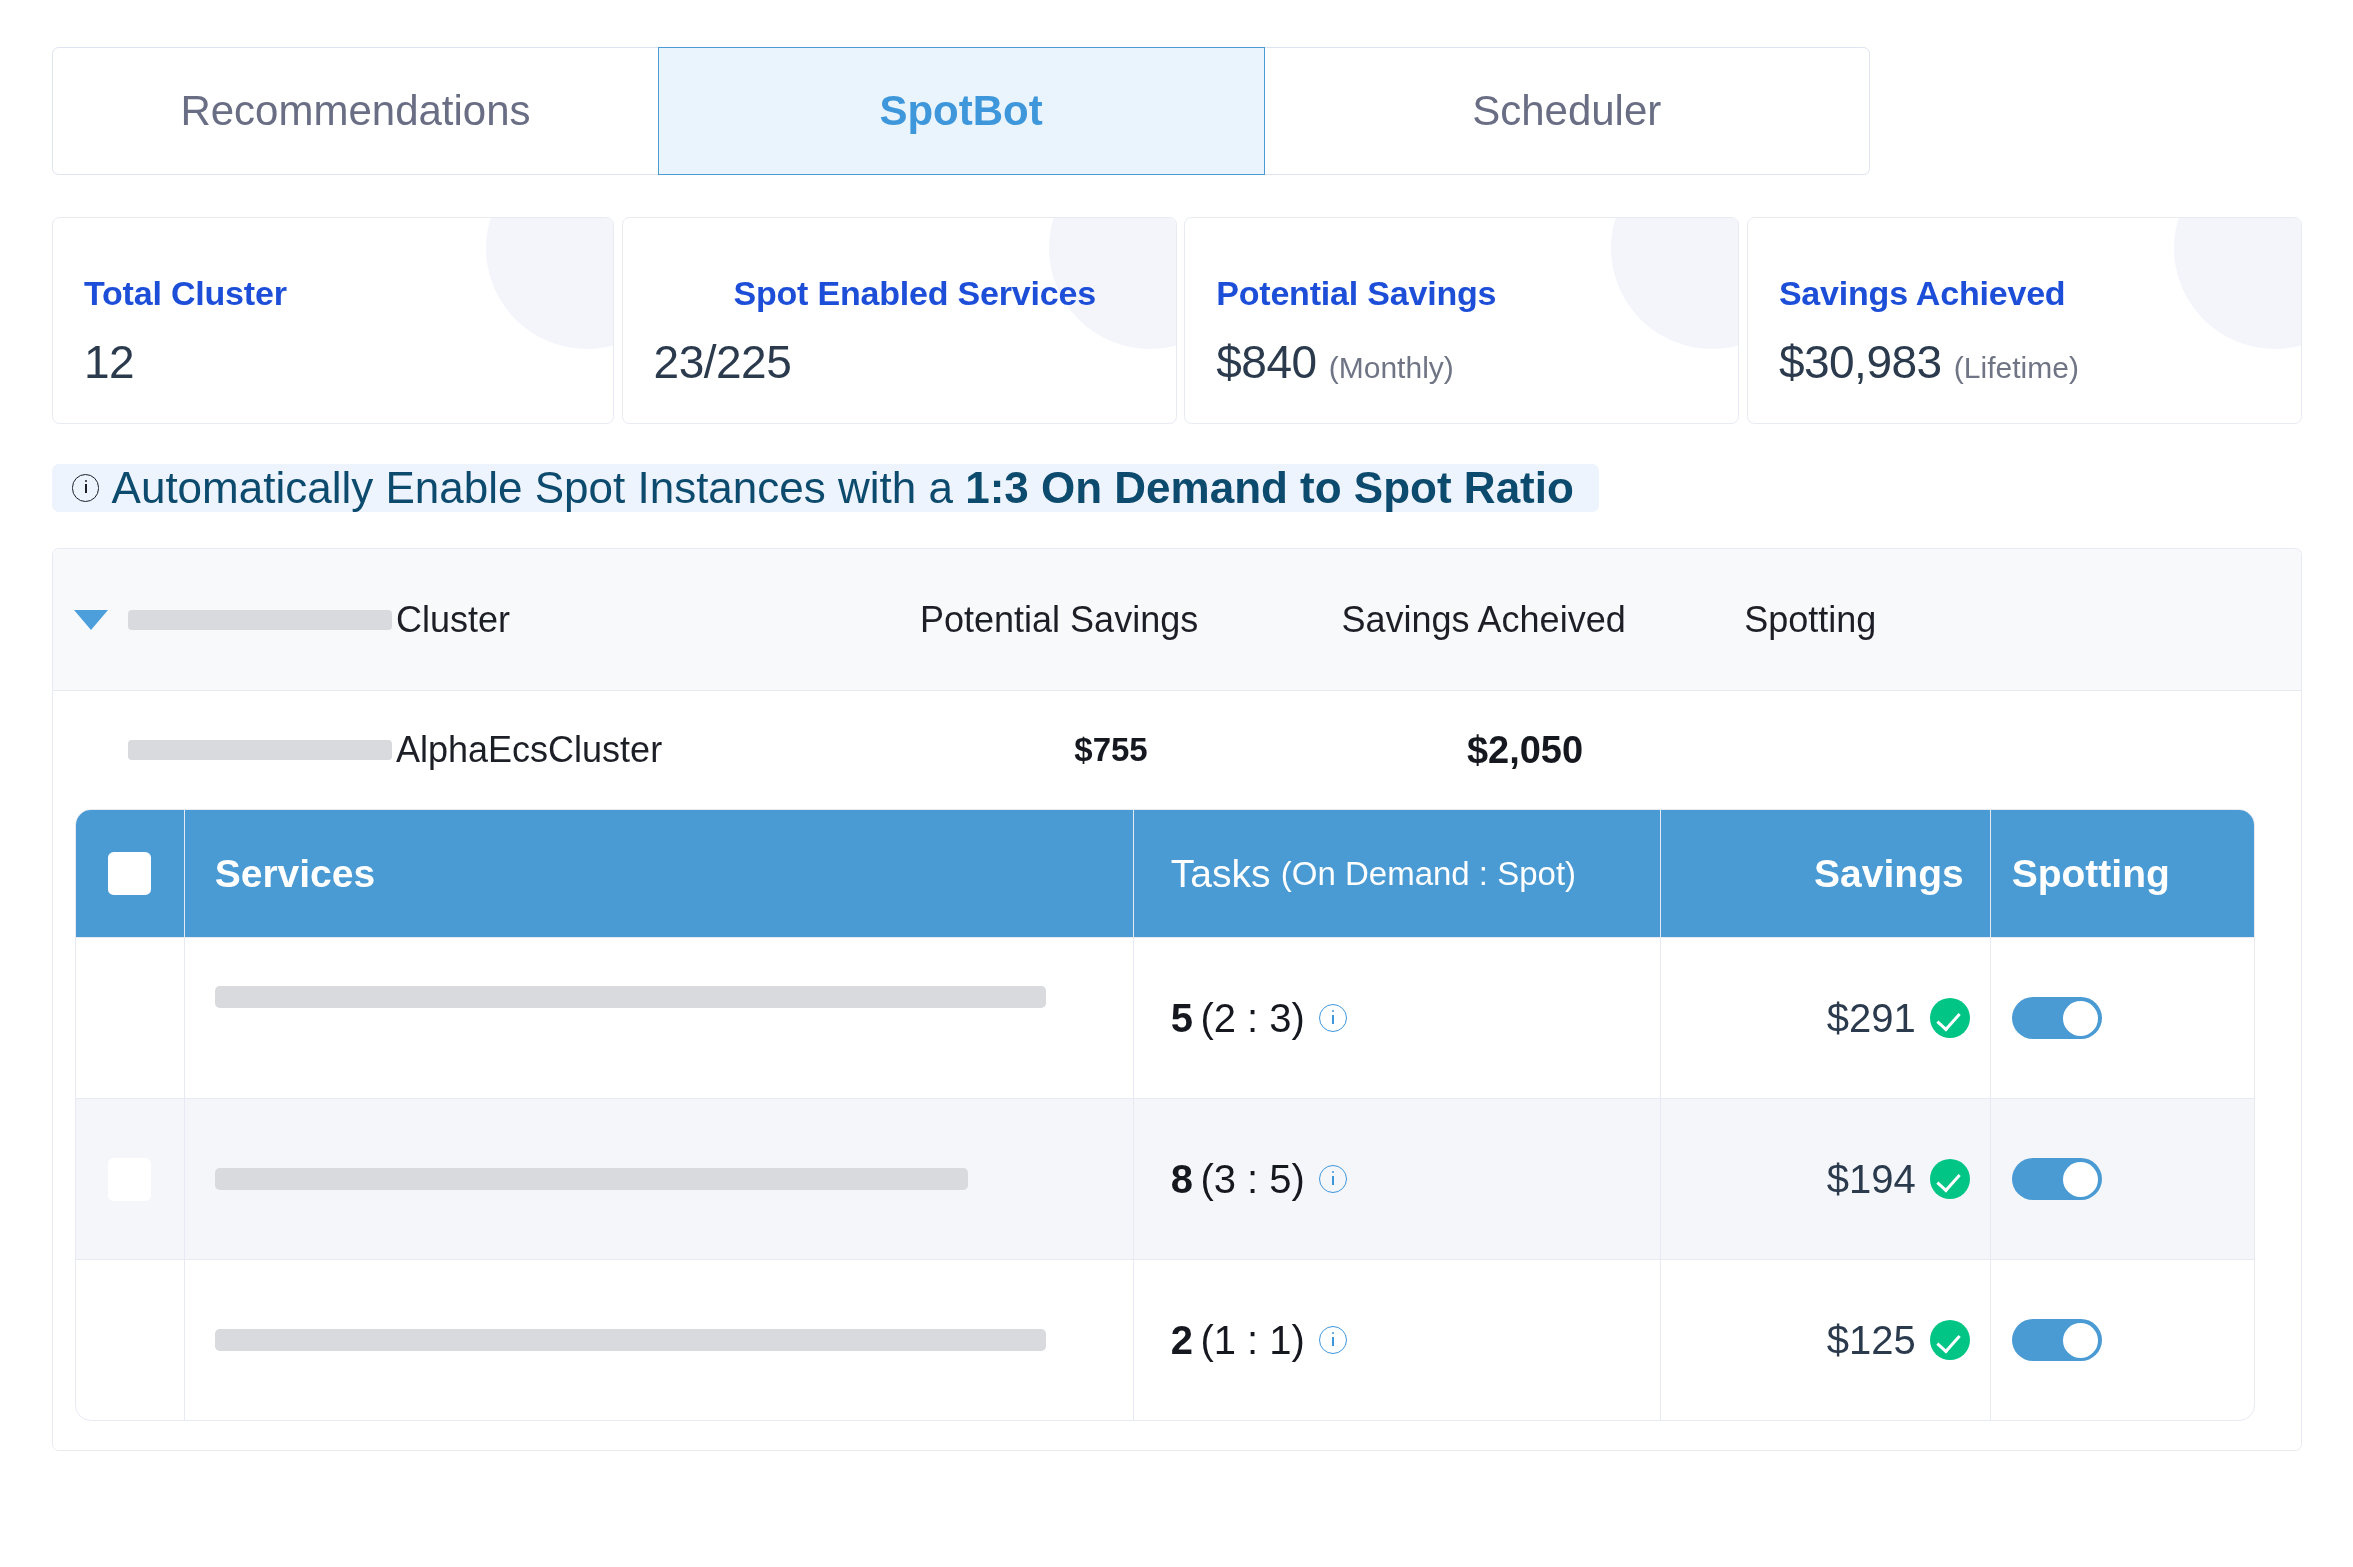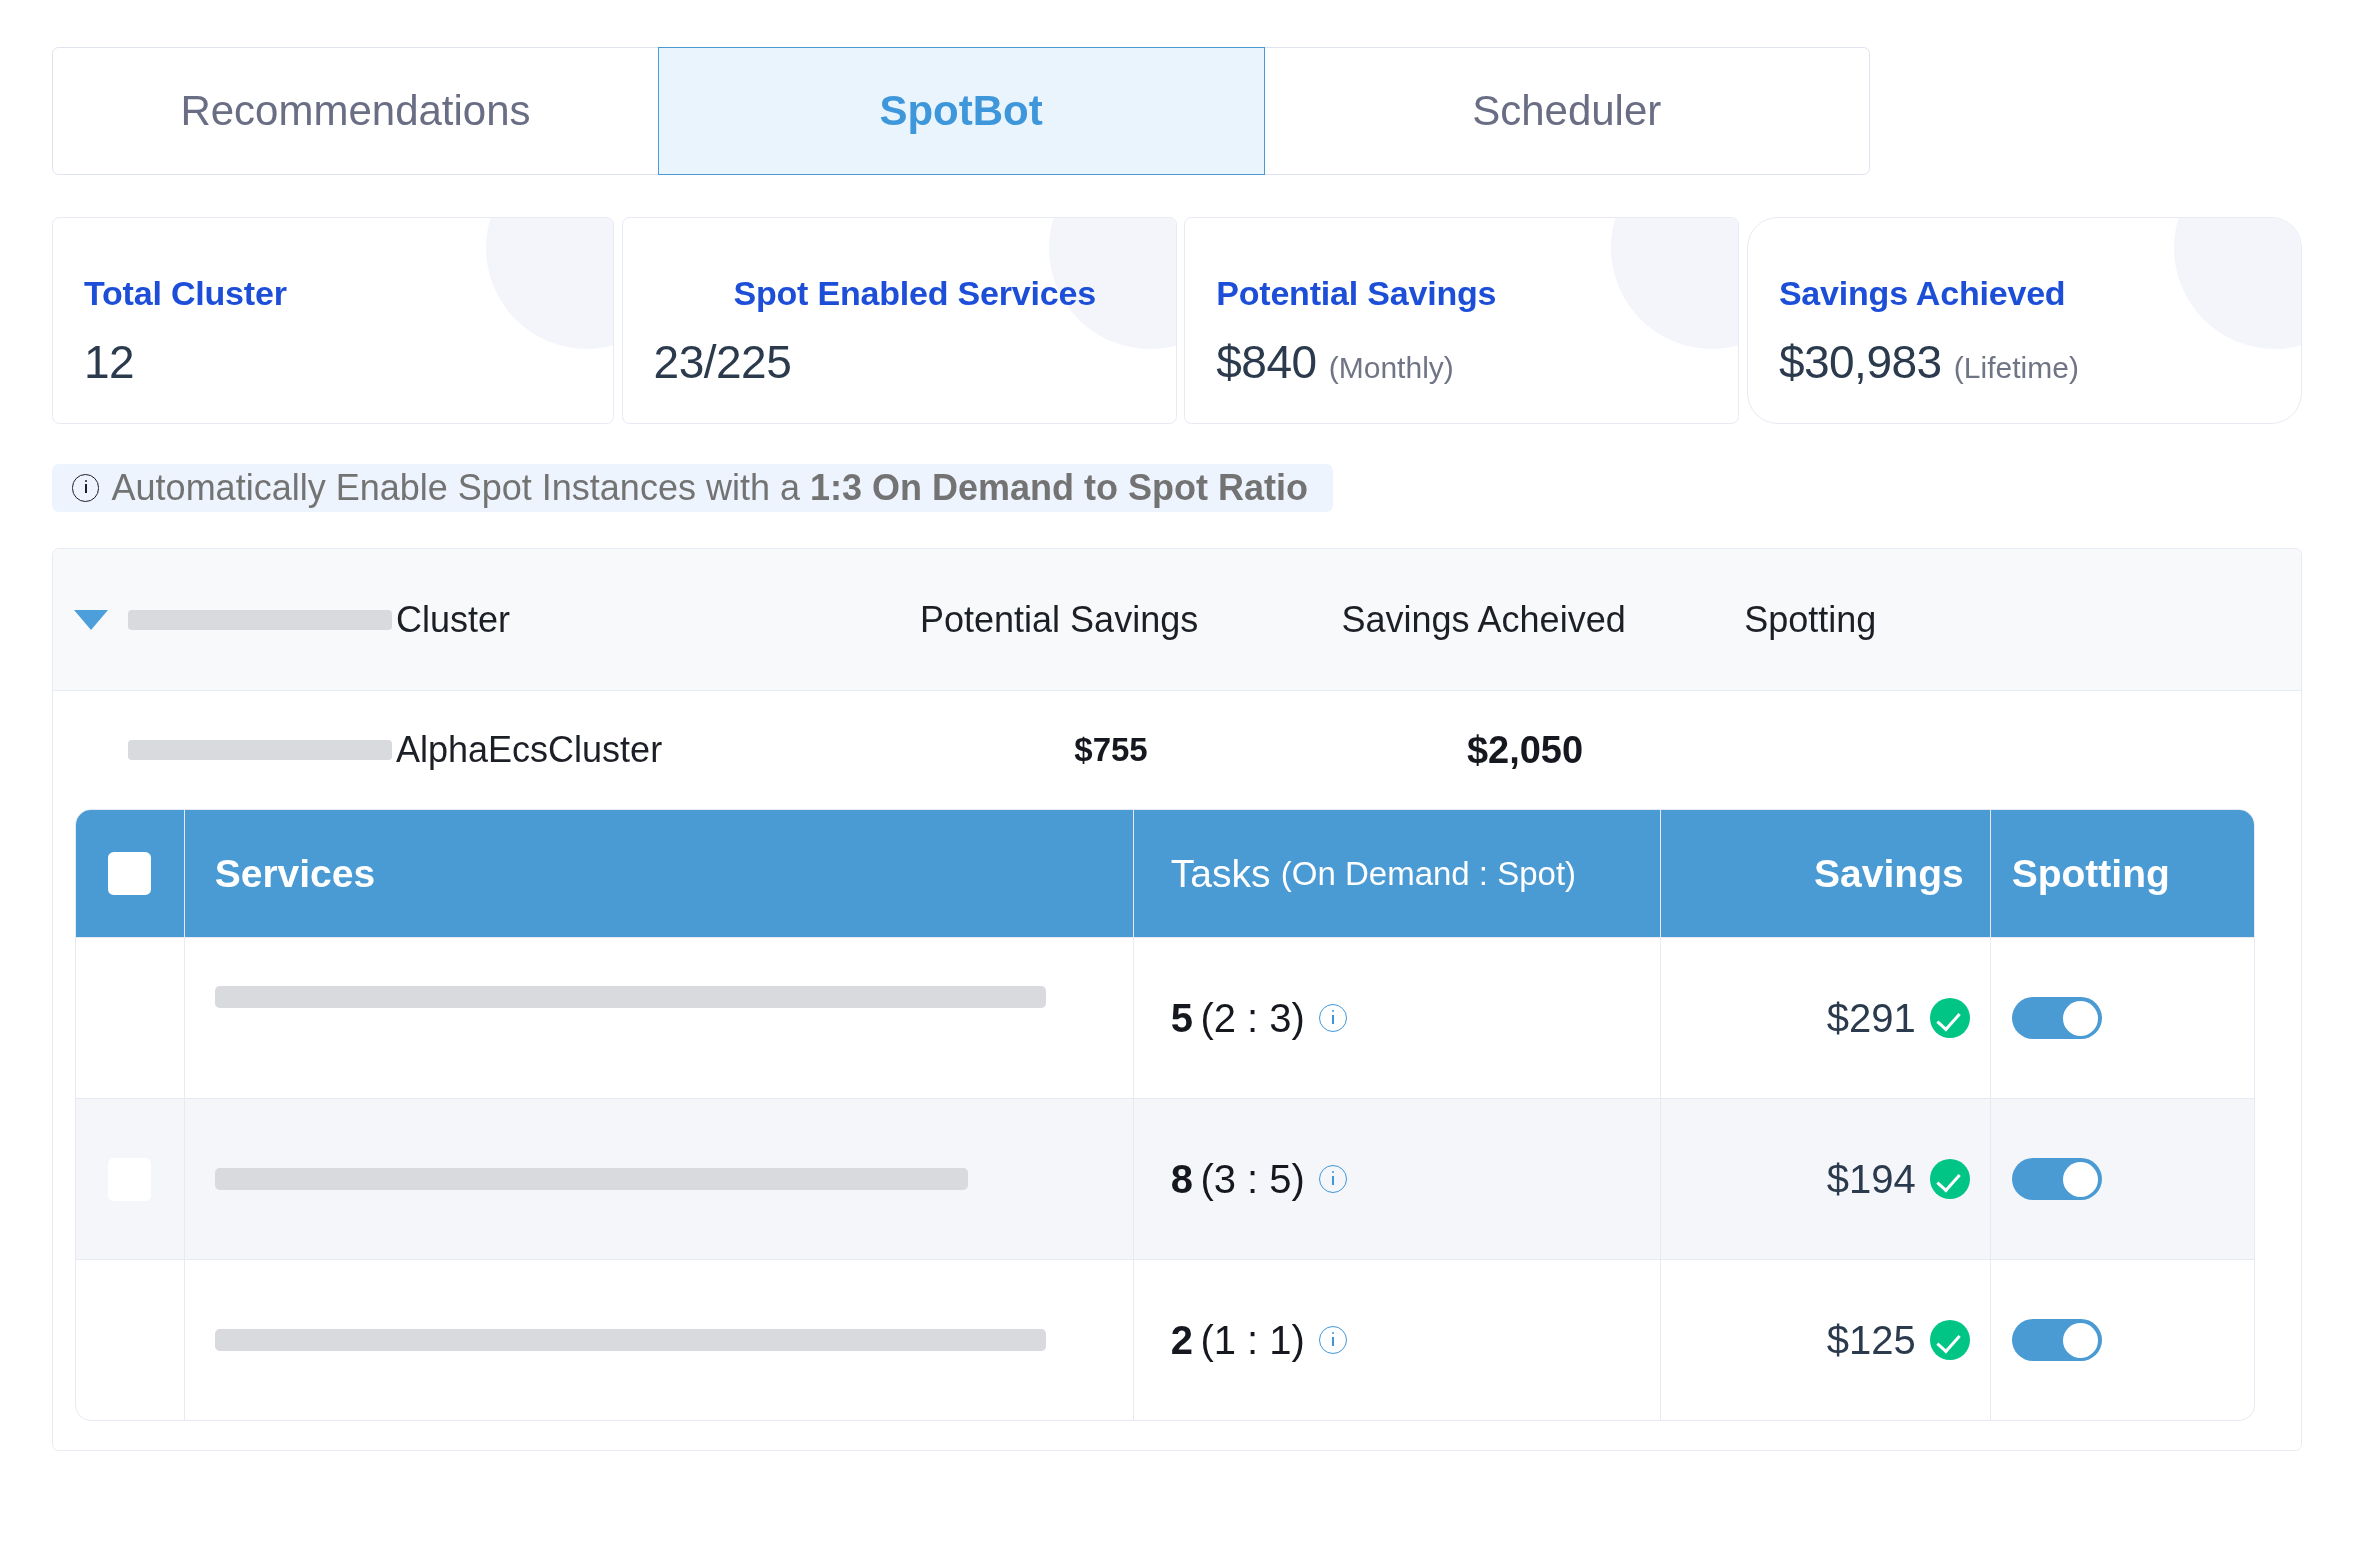--- a/index.html
+++ b/index.html
@@ -42,21 +42,21 @@
     background:#ffffff;
     border:1.4px solid #e7eaf3;
     border-radius:7.5px;
     height:207px;
     box-sizing:border-box;
     padding:56px 0 0 31px;
   }
   .stat-card.c1{width:565px;}
   .stat-card.c2{width:558px;text-align:center;}
   .stat-card.c3{width:558px;}
-  .stat-card.c4{width:558px;border-radius:31px;}
+  .stat-card.c4{width:558px;}
   .blob{
     position:absolute;top:-71px;right:-75px;
     width:202px;height:202px;border-radius:50%;
     background:#f3f5fb;
     z-index:0;
   }
   .stat-title{
     position:relative;z-index:1;
     font-size:34px;font-weight:bold;color:#1d4ed8;
     letter-spacing:-0.2px;
@@ -84,21 +84,21 @@
     position:relative;
   }
   .banner-icon::before{
     content:"";position:absolute;left:50%;top:4.7px;
     width:1.9px;height:1.9px;margin-left:-0.9px;background:#1c1f26;border-radius:50%;
   }
   .banner-icon::after{
     content:"";position:absolute;left:50%;top:9px;
     width:1.9px;height:9px;margin-left:-0.9px;background:#1c1f26;
   }
-  .banner-text{font-size:36px;color:#737373;white-space:nowrap;}
+  .banner-text{font-size:44px;color:#0c4a6e;white-space:nowrap;}
   .banner-text b{font-weight:bold;}
 
   
   .panel{
     margin-top:36px;
     width:2250px;
     border:1.4px solid #e7eaf3;
     border-radius:6.6px;
     background:#ffffff;
     box-sizing:border-box;

